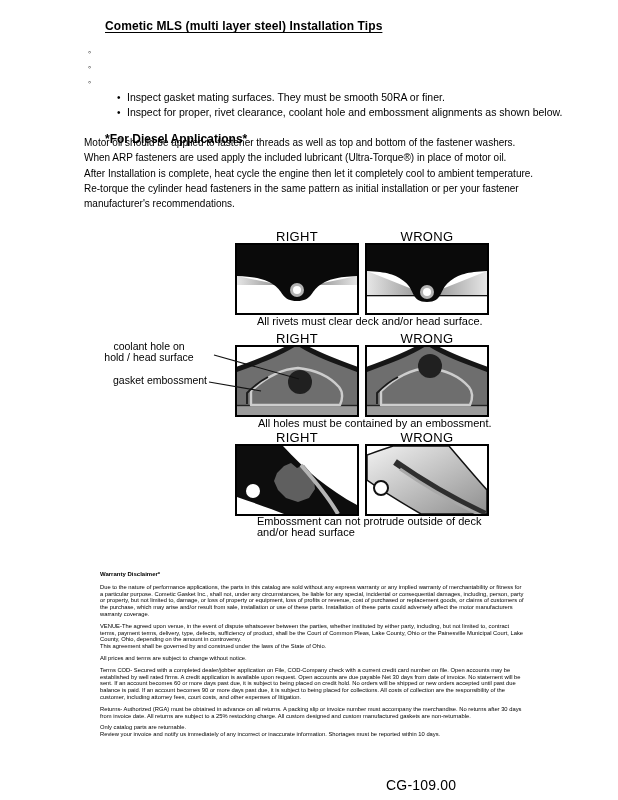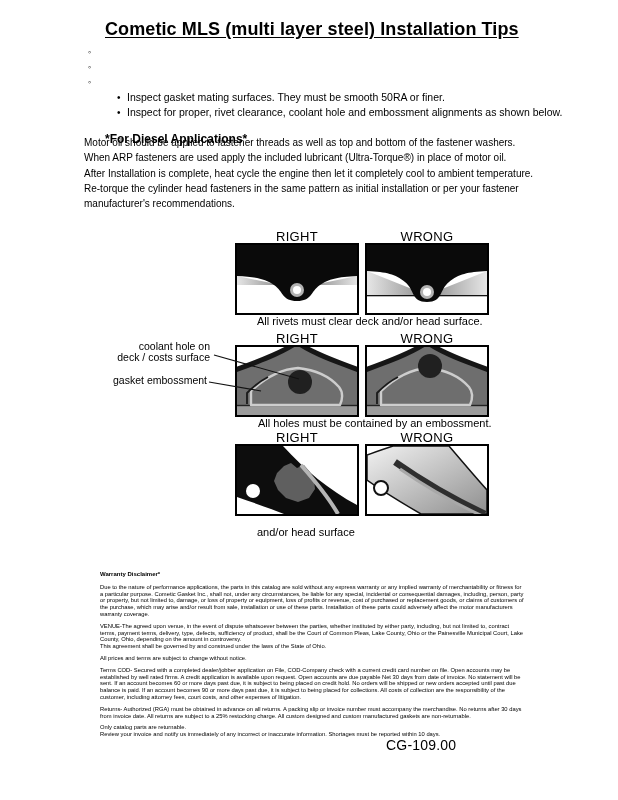--- a/index.html
+++ b/index.html
@@ -3,21 +3,21 @@
 <meta charset="utf-8">
 <style>
   html,body{margin:0;padding:0;background:#e8e8e8;}
   .page{
     position:relative;width:618px;height:800px;background:#ffffff;
     font-family:"Liberation Sans","DejaVu Sans",sans-serif;color:#000;
     overflow:hidden;margin:0 auto;
   }
   .abs{position:absolute;}
   .title{
-    left:105px;top:19px;font-size:18px;font-weight:bold;
+    left:105px;top:19px;font-size:12px;font-weight:bold;
     text-decoration:underline;text-underline-offset:2px;letter-spacing:.1px;
   }
   .tips{left:88px;top:45px;width:480px;font-size:10.5px;line-height:15px;}
   .tip-row{display:flex;}
   .tip-row .marker{width:10px;flex:0 0 10px;font-size:9px;line-height:15px;}
   .tip-row.lvl2{padding-left:29px;}
   .tip-row.lvl2 .marker{font-size:10px;}
   .diesel-heading{left:105px;top:118px;font-size:12px;font-weight:bold;margin-top:14px;}
   .body-par{left:84px;width:452px;font-size:10px;line-height:15px;}
   .p1{top:135px;} .p2{top:166px;} .note{top:205px;}
@@ -25,21 +25,21 @@
   .fig-label{width:124px;text-align:center;font-size:13px;letter-spacing:.3px;}
   .fbox{width:120px;height:68px;border:2px solid #000;background:#fff;}
   .fbox svg{display:block;}
   .fig-caption{font-size:11px;line-height:11px;margin-left:20px;}
   .side-label{font-size:10.5px;line-height:11px;text-align:right;width:122px;}
   .leader-svg{left:0;top:0;pointer-events:none;}
   .disclaimer{left:100px;top:571px;width:424px;font-size:5.8px;line-height:6.8px;}
   .disclaimer .head{font-size:6px;font-weight:bold;margin-bottom:6px;}
   .disclaimer .p{margin:0 0 5px 0;}
   .disclaimer .p.nogap{margin-bottom:0;}
-  .page-code{left:386px;top:737px;font-size:14px;letter-spacing:.2px;}
+  .page-code{left:386px;top:777px;font-size:14px;letter-spacing:.2px;}
 </style>
 </head>
 <body>
 
 <div class="page">
 
   <div class="abs title">Cometic MLS (multi layer steel) Installation Tips</div>
 
   <div class="abs tips">
     <div class="tip-row">
@@ -109,23 +109,23 @@
         <path d="M0,0 H120 V26 C100,27 92,29 82,37 C72,45 76,57 60,57 C44,57 48,45 38,37 C28,29 20,27 0,26 Z" fill="#0a0a0a"></path>
         <circle cx="60" cy="47" r="7" fill="#b3b3b3"></circle>
         <circle cx="60" cy="47" r="4" fill="#ffffff"></circle>
       </svg>
     </div>
     <div class="abs fig-caption" style="left:237px;top:88px;">All rivets must clear deck and/or head surface.</div>
 
     <div class="abs fig-label" style="left:235px;top:103px;">RIGHT</div>
     <div class="abs fig-label" style="left:365px;top:103px;">WRONG</div>
 
-    <div class="abs side-label" style="left:88px;top:113px;">
+    <div class="abs side-label" style="left:88px;top:113px;text-align:center;">
       <span>coolant hole on</span><br>
-      <span>deck / costs surface</span>
+      <span>hold / head surface</span>
     </div>
     <div class="abs side-label" style="left:85px;top:147px;">gasket embossment</div>
 
     <div class="abs fbox" style="left:235px;top:117px;">
       <svg width="120" height="68" viewBox="0 0 120 68">
         <rect width="120" height="68" fill="#ffffff"></rect>
         <path d="M0,21 C20,14 40,7 55,0 L65,0 C80,7 100,14 120,21 L120,68 L0,68 Z" fill="#6e6e6e"></path>
         <path d="M-2,23 C20,15 40,8 56,-2" stroke="#161616" stroke-width="5" fill="none"></path>
         <path d="M64,-2 C80,8 100,15 122,23" stroke="#161616" stroke-width="5" fill="none"></path>
         <rect x="0" y="59" width="120" height="9" fill="#9b9b9b"></rect>
@@ -171,21 +171,21 @@
             </linearGradient>
         </defs>
         <rect width="120" height="68" fill="#ffffff"></rect>
         <path d="M26,0 L82,0 C99,20 112,35 120,44 L120,68 L54,68 C37,58 17,46 0,34 L0,9 C8,6 17,3 26,0 Z" fill="url(#w3g)" stroke="#111111" stroke-width="1.5"></path>
         <path d="M28,16 C58,37 90,55 118,68" stroke="#2e2e2e" stroke-width="6.5" fill="none"></path>
         <path d="M33,23 C62,43 93,60 120,72" stroke="#a8a8a8" stroke-width="3" fill="none"></path>
         <circle cx="14" cy="42" r="7" fill="#ffffff" stroke="#111111" stroke-width="2"></circle>
       </svg>
     </div>
     <div class="abs fig-caption" style="left:237px;top:288px;">
-      <br>
+      <span>Embossment can not protrude outside of deck</span><br>
       <span>and/or head surface</span>
     </div>
 
     <svg class="abs leader-svg" width="618" height="330">
       <line x1="214" y1="127" x2="299" y2="151" stroke="#111111" stroke-width="1.1"></line>
       <line x1="209" y1="154" x2="261" y2="163" stroke="#111111" stroke-width="1.1"></line>
     </svg>
   </div>
 
   <div class="abs disclaimer">

